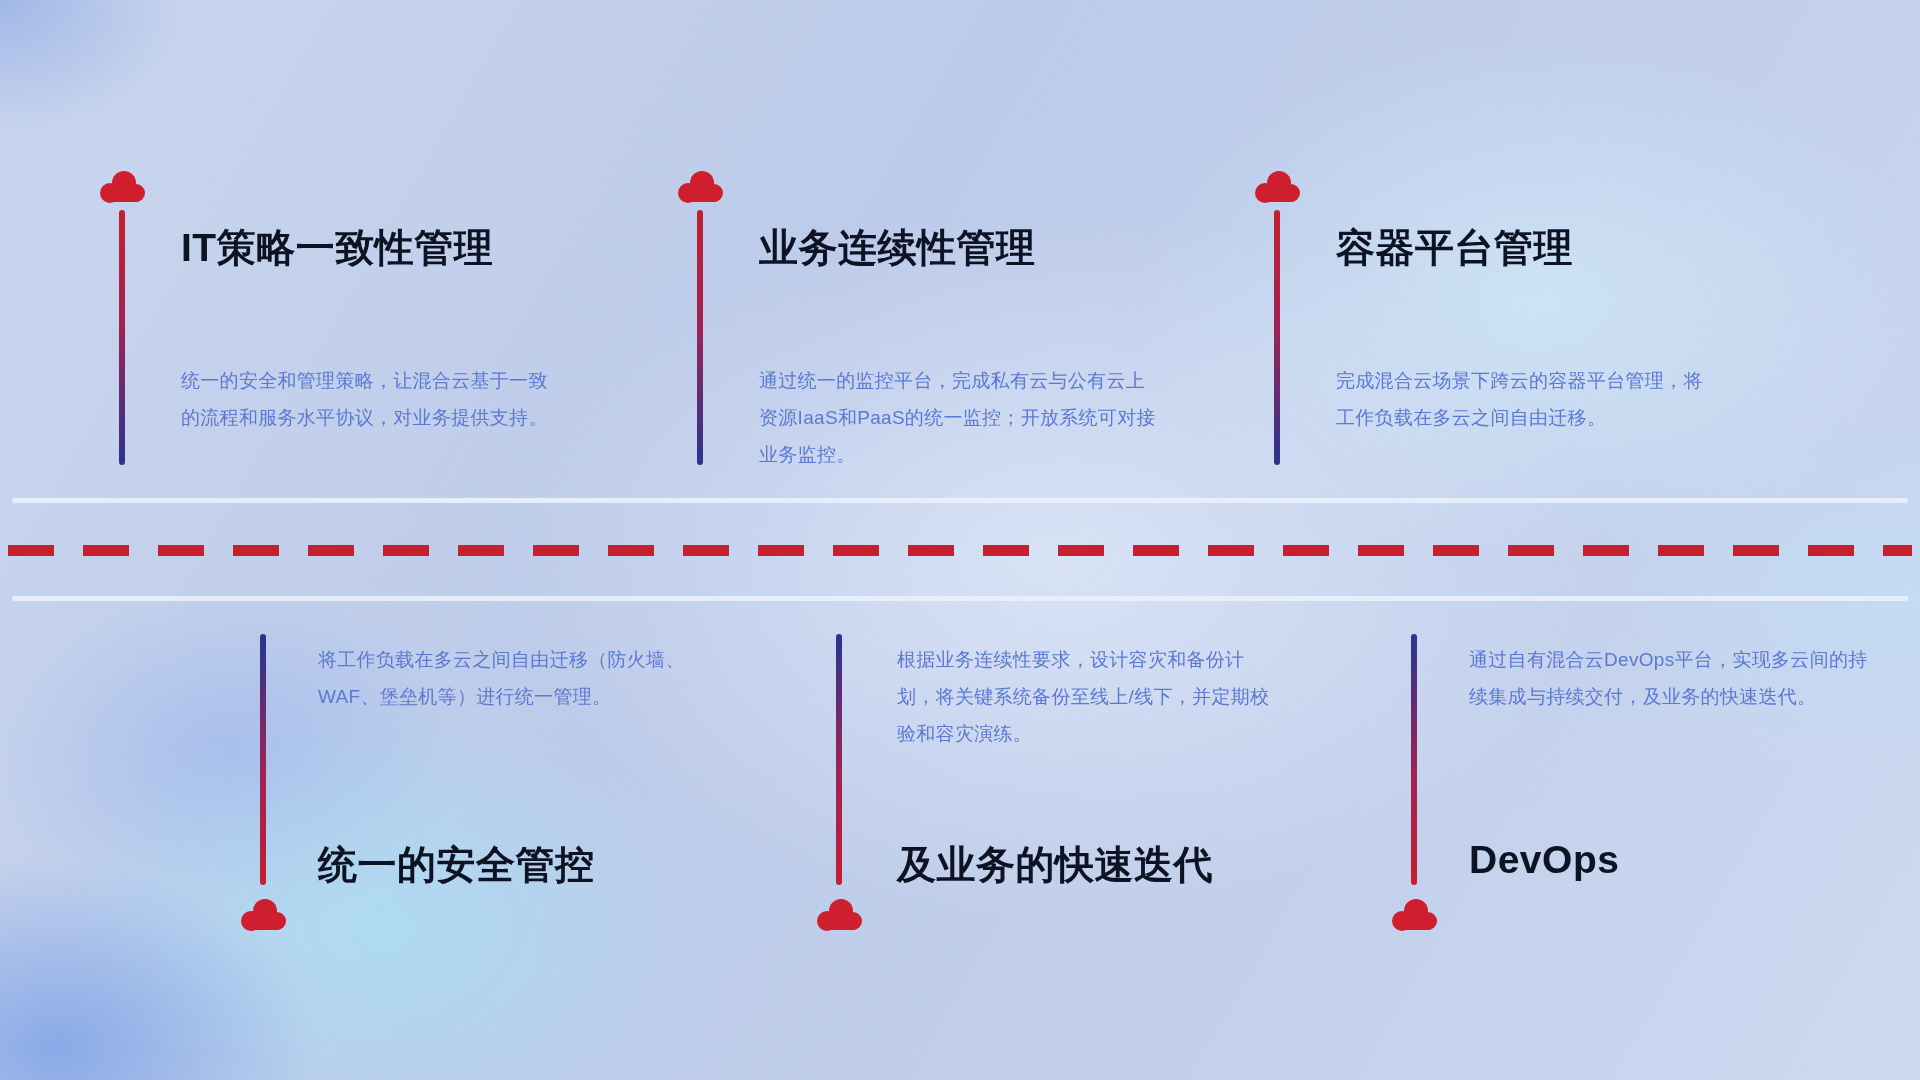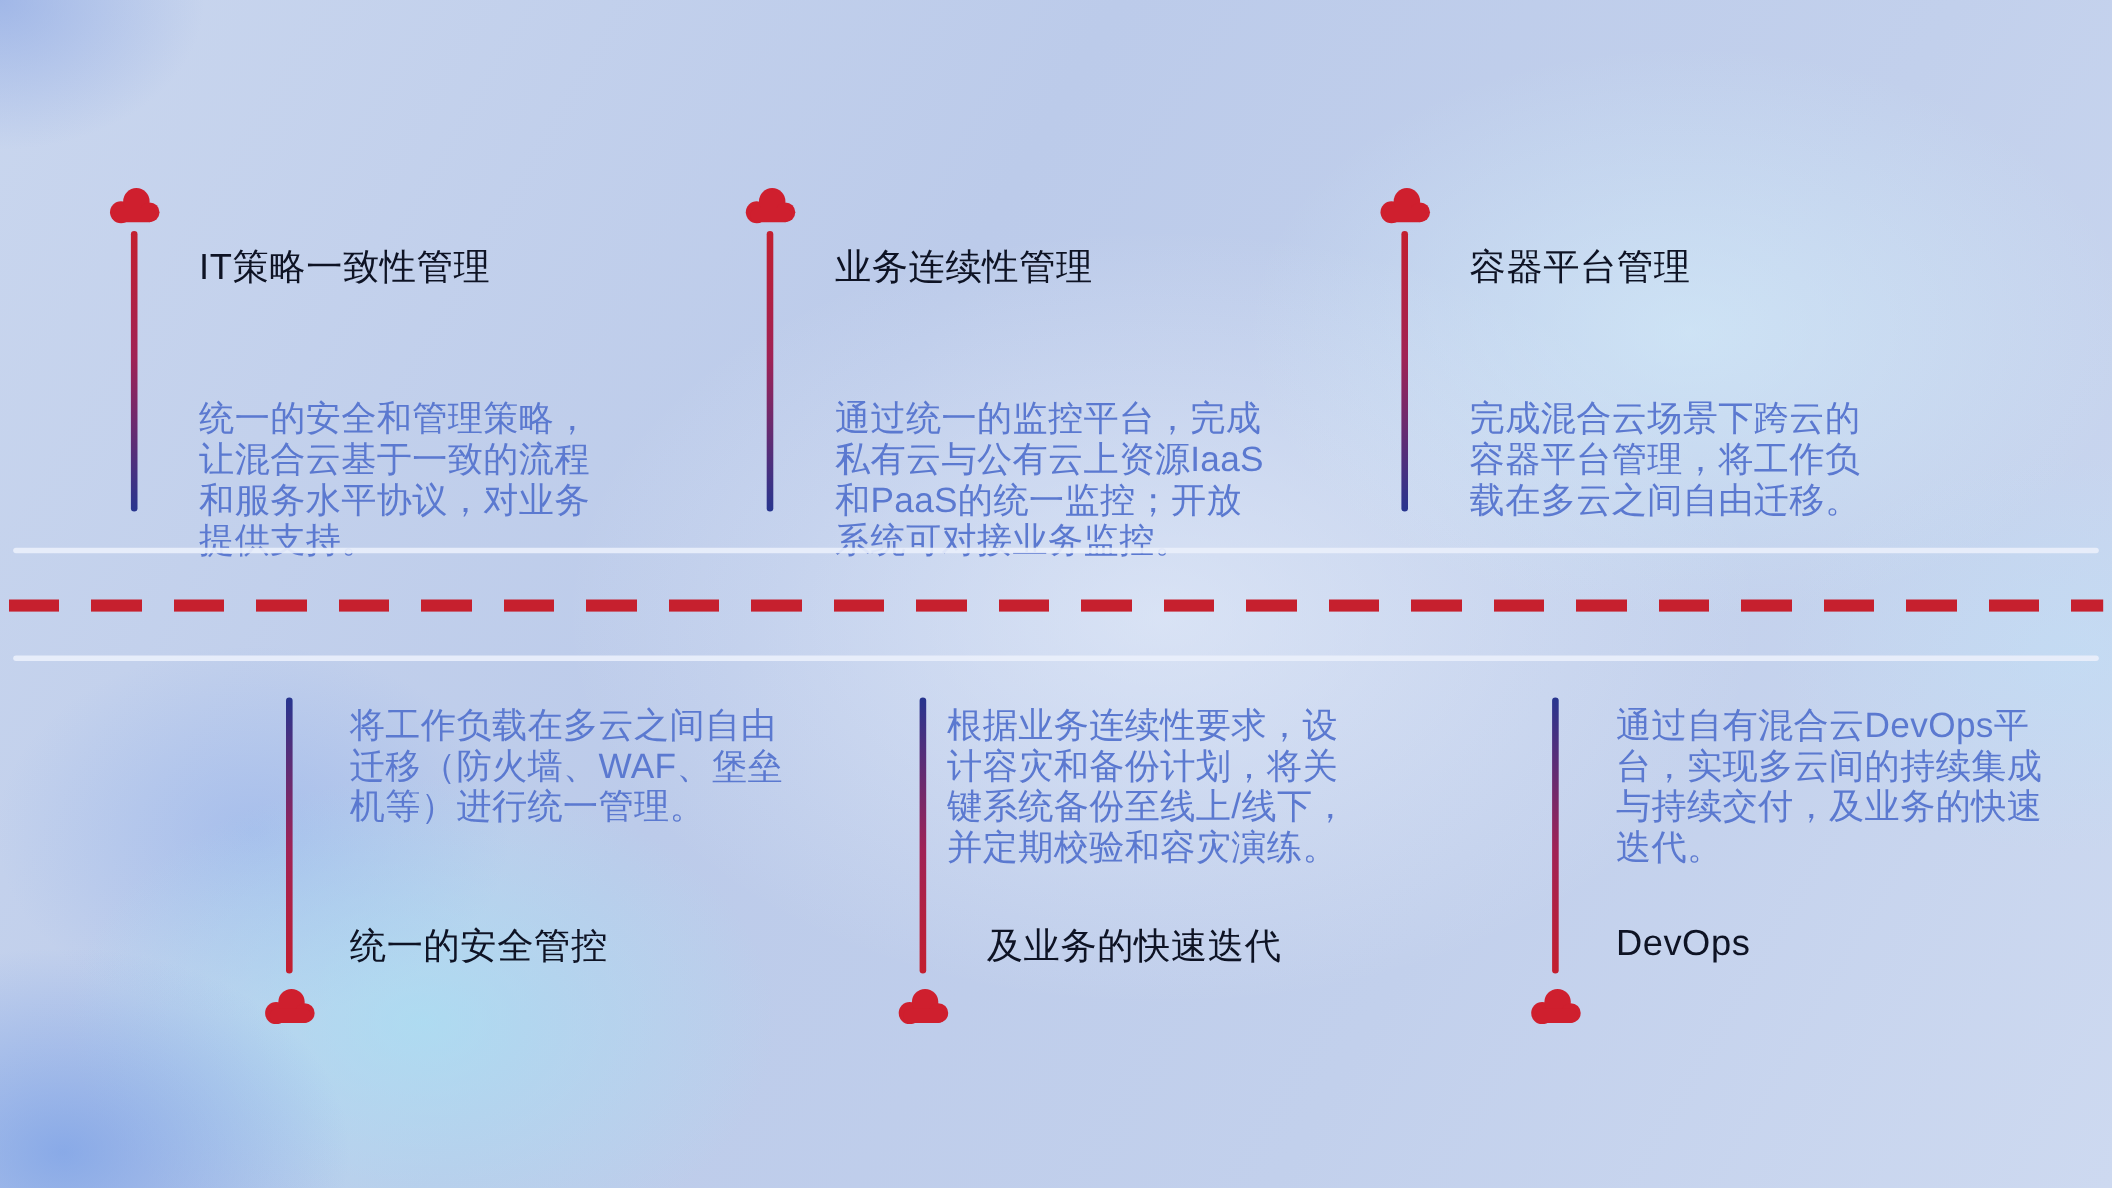--- a/index.html
+++ b/index.html
@@ -36,30 +36,30 @@
   }
   .pole.up {
     background: linear-gradient(0deg, #c41f2e 0%, #a02255 45%, #27358f 100%);
   }
   .cloud {
     position: absolute;
   }
   .title {
     position: absolute;
     margin: 0;
-    font-size: 33px;
-    font-weight: 400;
+    font-size: 39px;
+    font-weight: 700;
     color: #0e1324;
     letter-spacing: 0.5px;
     white-space: nowrap;
   }
   .desc {
     position: absolute;
     margin: 0;
-    font-size: 32px;
+    font-size: 19px;
     line-height: 37px;
     color: #5b79d0;
     letter-spacing: 0.3px;
   }
   .hline {
     position: absolute;
     left: 12px;
     right: 12px;
     height: 5px;
     background: #e9effb;
@@ -142,21 +142,21 @@
   <div>
     <div class="pole up" style="left:836px;top:634px;height:251px"></div>
     <svg class="cloud" style="left:811px;top:896px" width="56" height="38" viewBox="0 0 56 38">
       <g fill="#cf1f2e">
         <circle cx="16" cy="25" r="10"></circle>
         <circle cx="30" cy="15" r="12"></circle>
         <circle cx="42" cy="25" r="9"></circle>
         <rect x="10" y="21" width="38" height="13" rx="6.5"></rect>
       </g>
     </svg>
-    <p class="desc" style="left:861px;top:641px;width:380px">根据业务连续性要求，设计容灾和备份计划，将关键系统备份至线上/线下，并定期校验和容灾演练。</p>
+    <p class="desc" style="left:897px;top:641px;width:380px">根据业务连续性要求，设计容灾和备份计划，将关键系统备份至线上/线下，并定期校验和容灾演练。</p>
     <h2 class="title" style="left:897px;top:838px">及业务的快速迭代</h2>
   </div>
 
   <div>
     <div class="pole up" style="left:1411px;top:634px;height:251px"></div>
     <svg class="cloud" style="left:1386px;top:896px" width="56" height="38" viewBox="0 0 56 38">
       <g fill="#cf1f2e">
         <circle cx="16" cy="25" r="10"></circle>
         <circle cx="30" cy="15" r="12"></circle>
         <circle cx="42" cy="25" r="9"></circle>

